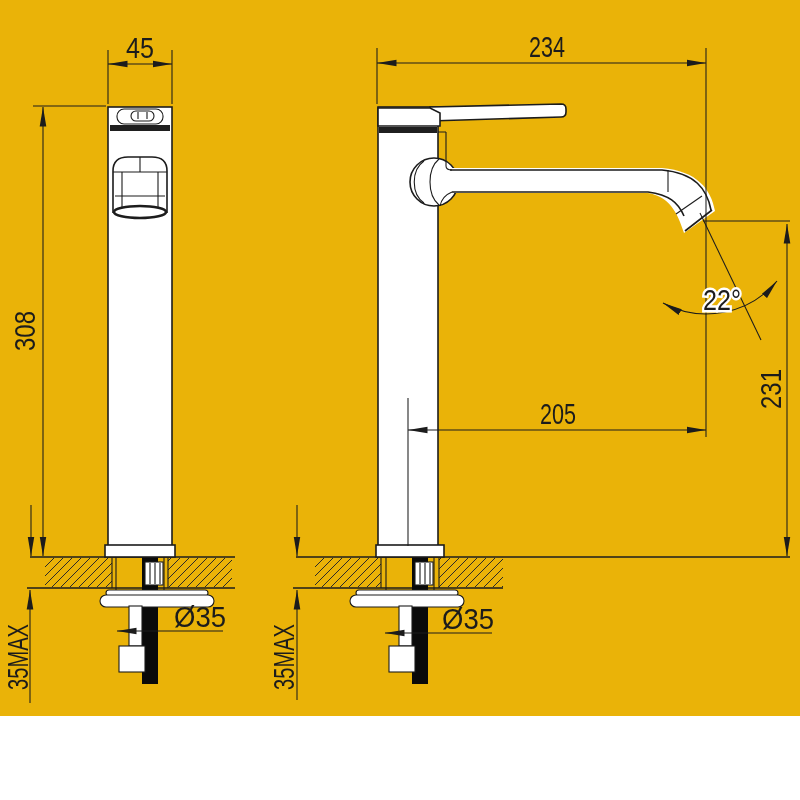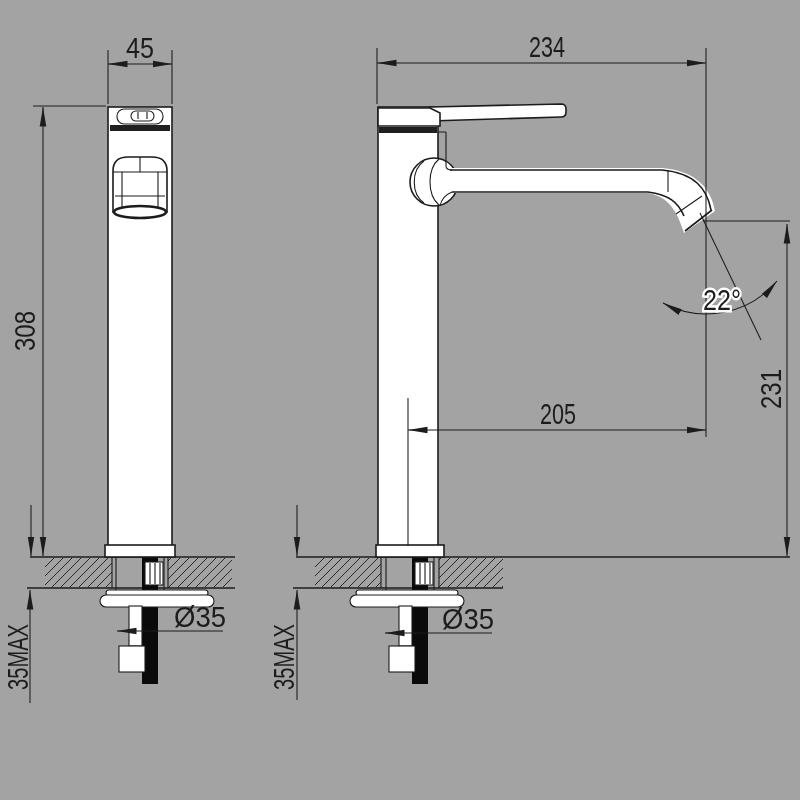--- a/index.html
+++ b/index.html
@@ -1,16 +1,16 @@
 <!DOCTYPE html>
 <html><head>
 <meta charset="utf-8">
 <style>
   html,body{margin:0;padding:0;background:#ffffff;}
-  .sheet{position:relative;width:800px;height:800px;background:#a3a3a3;overflow:hidden;
+  .sheet{position:relative;width:800px;height:716px;background:#eab308;overflow:hidden;
          font-family:"Liberation Sans",sans-serif;}
   svg{display:block;}
   .outline{fill:none;stroke:#1c1c1c;stroke-width:1.6;}
   .outline-thin{fill:none;stroke:#1c1c1c;stroke-width:1.1;}
   .white{fill:#ffffff;stroke:#1c1c1c;stroke-width:1.6;}
   .white-thin{fill:#ffffff;stroke:#1c1c1c;stroke-width:1.1;}
   .dim{fill:none;stroke:#1c1c1c;stroke-width:1.05;}
   .dimtxt{font-family:"Liberation Sans",sans-serif;font-size:29px;fill:#1c1c1c;}
   .halo{paint-order:stroke;stroke:#ffffff;stroke-width:5px;}
 </style>

